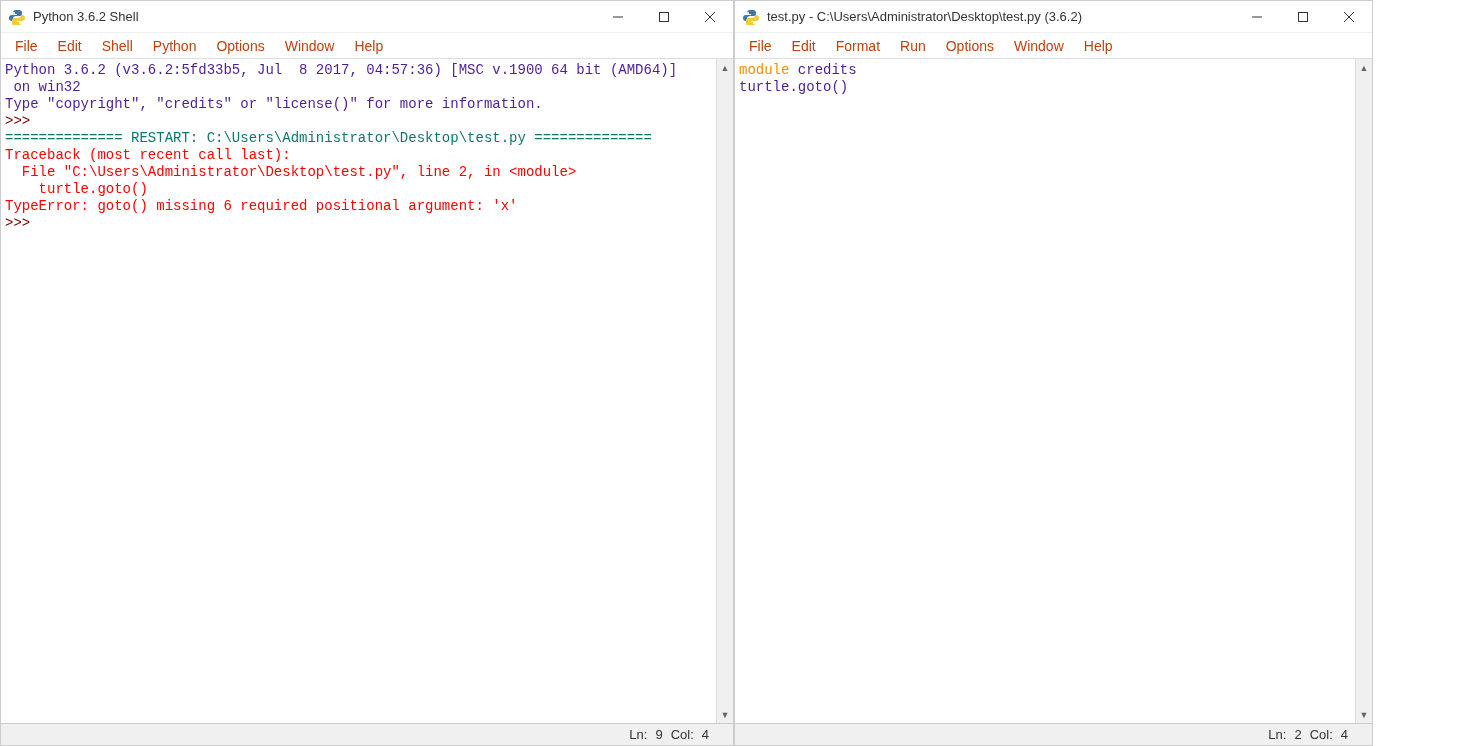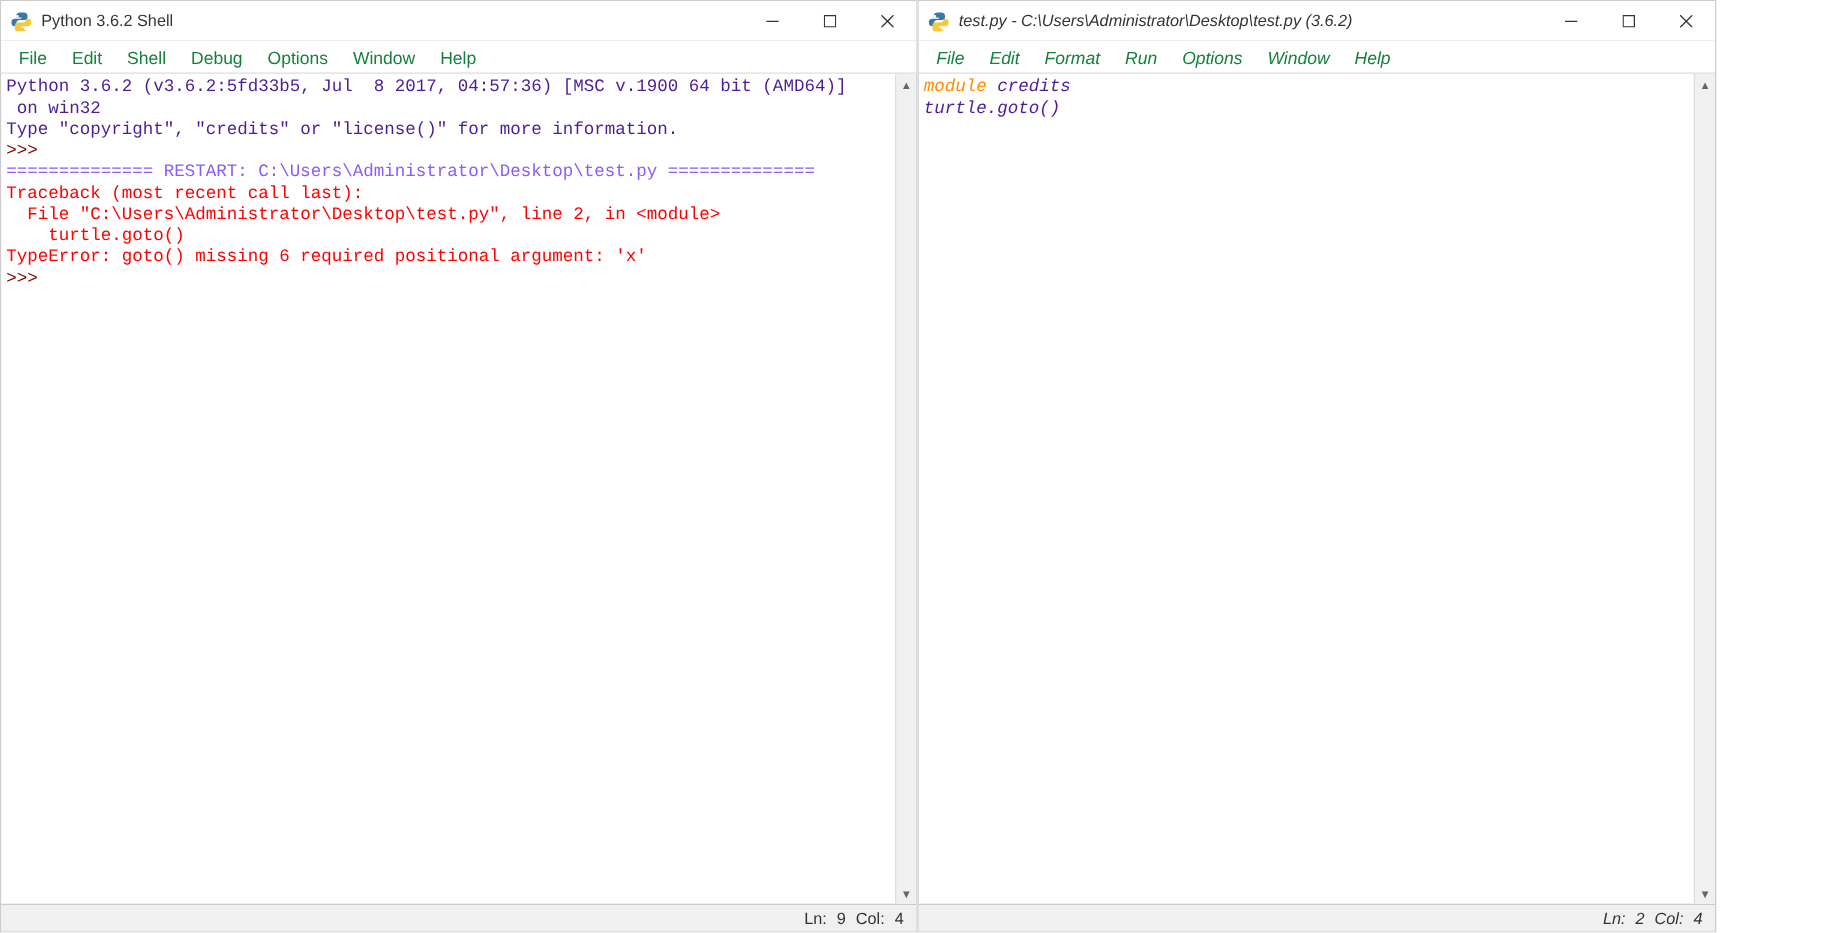--- a/index.html
+++ b/index.html
@@ -13,21 +13,21 @@
       overflow: hidden;
     }
     .window {
       display: flex;
       flex-direction: column;
       border: 1px solid #ccc;
       background: #fff;
       height: 100%;
     }
     .window-left { width: 734px; }
-    .window-right { width: 639px; font-style: italic; }
+    .window-right { width: 639px; }
     .titlebar {
       display: flex;
       align-items: center;
       height: 32px;
       padding: 0 0 0 8px;
       background: #fff;
       border-bottom: 1px solid #eee;
     }
     .titlebar-icon {
       width: 16px;
@@ -62,21 +62,21 @@
     .menubar {
       display: flex;
       height: 26px;
       padding: 0 4px;
       border-bottom: 1px solid #ddd;
       background: #fff;
       align-items: center;
     }
     .menu-item {
       padding: 3px 10px;
-      color: #15803d;
+      color: #c2410c;
       font-size: 14px;
       cursor: pointer;
     }
     .content-area {
       flex: 1;
       display: flex;
       overflow: hidden;
     }
     .editor {
       flex: 1;
@@ -104,28 +104,28 @@
       font-size: 9px;
       cursor: pointer;
     }
     .statusbar {
       height: 22px;
       border-top: 1px solid #ccc;
       background: #f0f0f0;
       display: flex;
       align-items: center;
       justify-content: flex-end;
-      padding: 0 10px;
+      padding: 0 24px;
       font-size: 13px;
       color: #333;
     }
     .statusbar span { margin-left: 8px; }
     .syntax-keyword { color: #ff8c00; }
     .syntax-prompt { color: #770000; }
-    .syntax-output { color: #8b5cf6; }
+    .syntax-output { color: #0f766e; }
     .syntax-error { color: #ff0000; margin-top: 20px; }
     .syntax-normal { color: #4c1d95; }
     .python-icon-svg { width: 16px; height: 16px; }
   </style>
 </head>
 <body>
 
 <div class="window window-left">
   <div class="titlebar">
     <span class="titlebar-icon">
@@ -151,21 +151,21 @@
             <line x1="0" y1="0" x2="10" y2="10" stroke="#333" stroke-width="1"></line>
             <line x1="10" y1="0" x2="0" y2="10" stroke="#333" stroke-width="1"></line>
           </svg>
       </div>
     </div>
   </div>
   <div class="menubar">
     <div class="menu-item">File</div>
     <div class="menu-item">Edit</div>
     <div class="menu-item">Shell</div>
-    <div class="menu-item">Debug</div>
+    <div class="menu-item">Python</div>
     <div class="menu-item">Options</div>
     <div class="menu-item">Window</div>
     <div class="menu-item">Help</div>
   </div>
   <div class="content-area">
     <div class="editor"><span class="syntax-normal">Python 3.6.2 (v3.6.2:5fd33b5, Jul  8 2017, 04:57:36) [MSC v.1900 64 bit (AMD64)]</span>
 <span class="syntax-normal"> on win32</span>
 <span class="syntax-normal">Type "copyright", "credits" or "license()" for more information.</span>
 <span class="syntax-prompt">&gt;&gt;&gt; </span>
 <span class="syntax-output">============== RESTART: C:\Users\Administrator\Desktop\test.py ==============</span>

